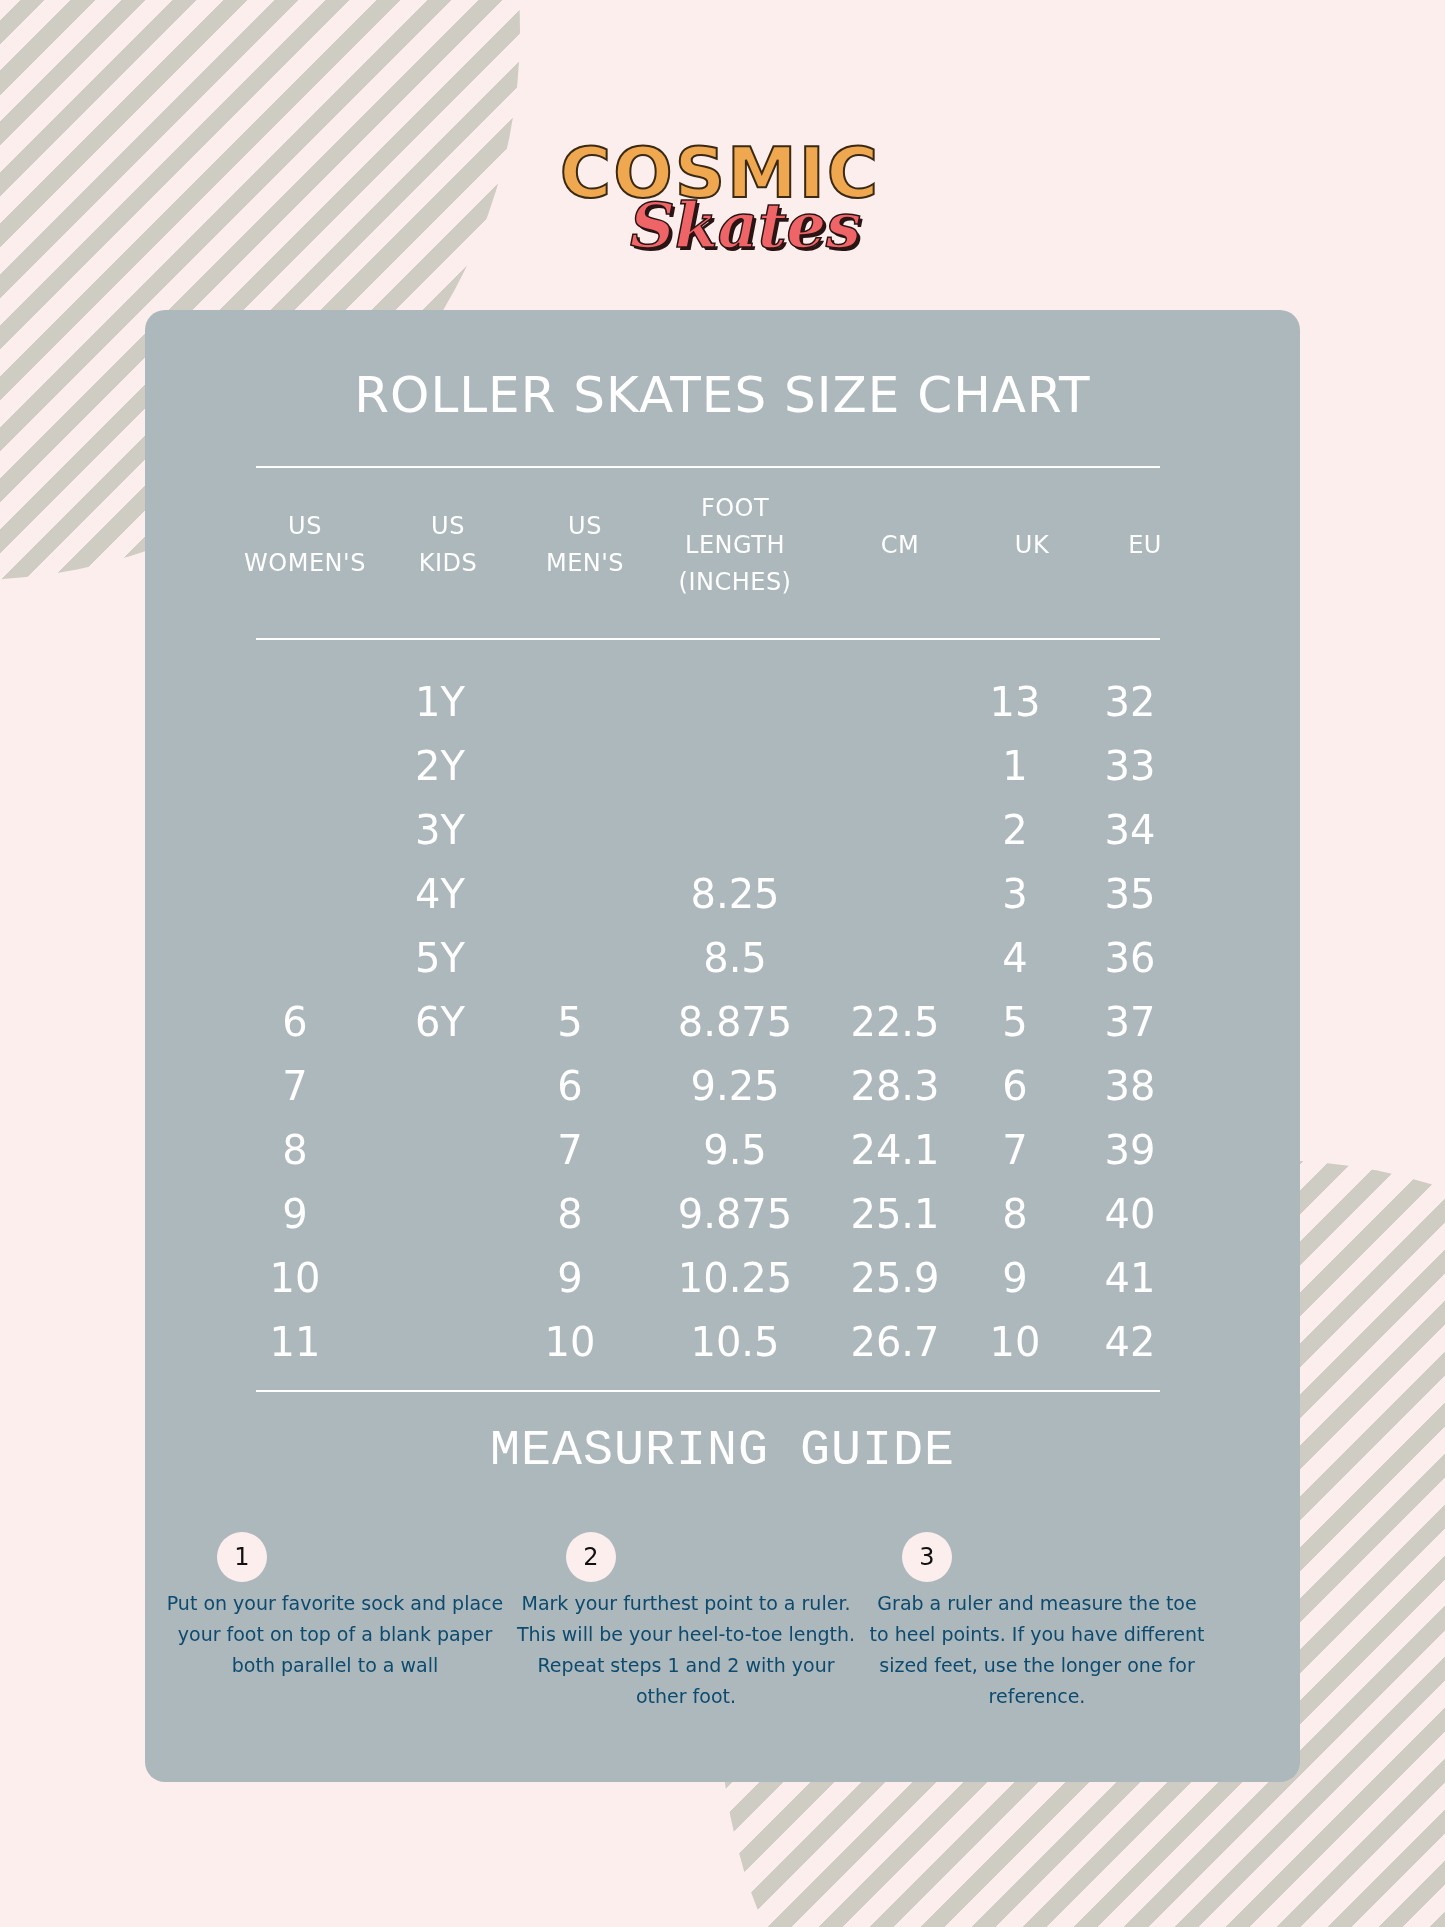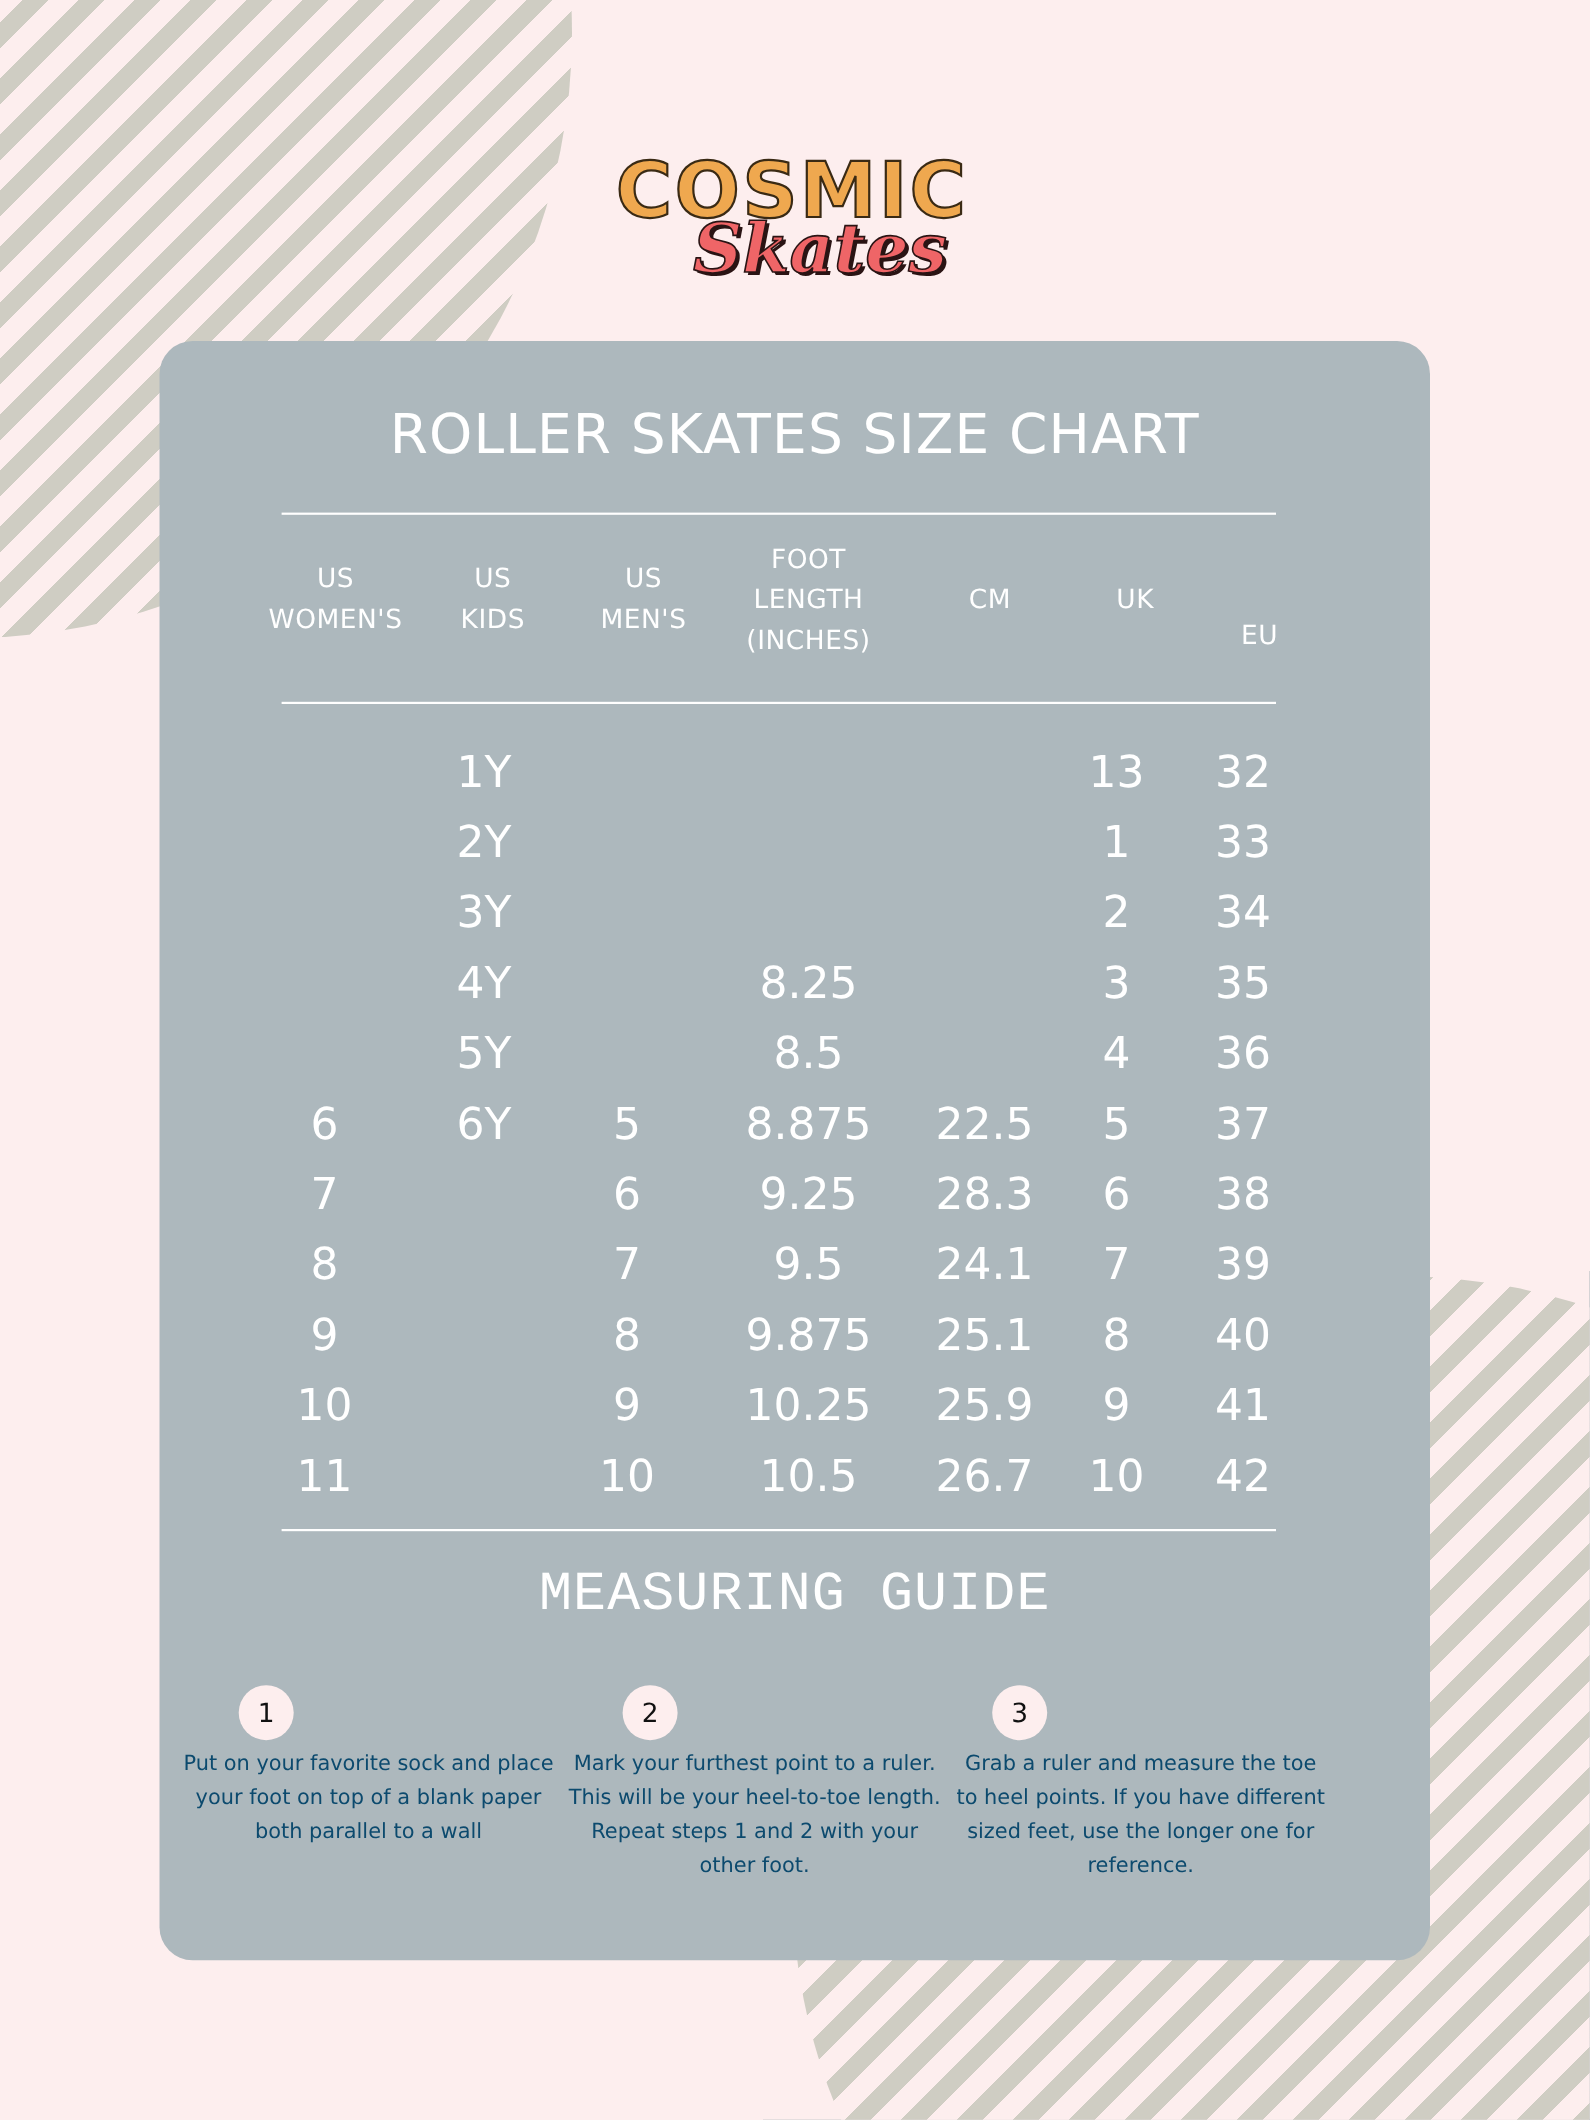--- a/index.html
+++ b/index.html
@@ -25,21 +25,21 @@
     }
     .logo-skates {
       position: absolute; left: 80px; top: 58px; width: 220px; text-align: center;
       font-family: "DejaVu Serif", serif; font-style: italic; font-weight: bold;
       font-size: 62px; color: #EF6567; -webkit-text-stroke: 1.5px #2a1414;
       text-shadow: 3px 3px 0 #2a1414; line-height: 70px;
     }
 
     .card {
       position: absolute; left: 145px; top: 310px; width: 1155px; height: 1472px;
-      background: #ADB8BD; border-radius: 30px;
+      background: #ADB8BD; border-radius: 20px;
     }
     .title {
       position: absolute; left: 0; top: 56px; width: 100%; text-align: center;
       color: #FFFFFF; font-size: 50px; font-weight: 500; letter-spacing: 1px;
       font-family: "DejaVu Sans", sans-serif;
     }
     .rule { position: absolute; left: 111px; width: 904px; height: 2px; background: #FFFFFF; }
     .rule-1 { top: 156px; }
     .rule-2 { top: 328px; }
     .rule-3 { top: 1080px; }
@@ -94,21 +94,21 @@
     <div>FOOT</div>
     <div>LENGTH</div>
     <div>(INCHES)</div>
   </div>
   <div class="col hdr" style="left:700px; top:217px; width:110px;">
     <div>CM</div>
   </div>
   <div class="col hdr" style="left:837px; top:217px; width:100px;">
     <div>UK</div>
   </div>
-  <div class="col hdr" style="left:950px; top:217px; width:100px;margin-top:32px;">
+  <div class="col hdr" style="left:950px; top:217px; width:100px;">
     <div>EU</div>
   </div>
 
   <div class="rule rule-2"></div>
 
   <div class="col cell" style="left:95px; top:360px; width:110px;">
     <div>&nbsp;</div>
     <div>&nbsp;</div>
     <div>&nbsp;</div>
     <div>&nbsp;</div>

